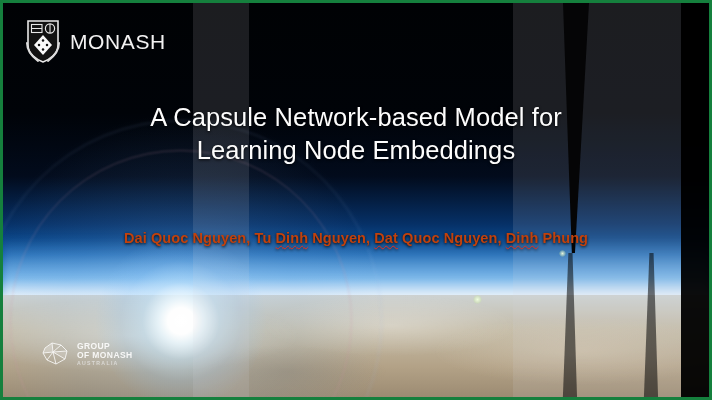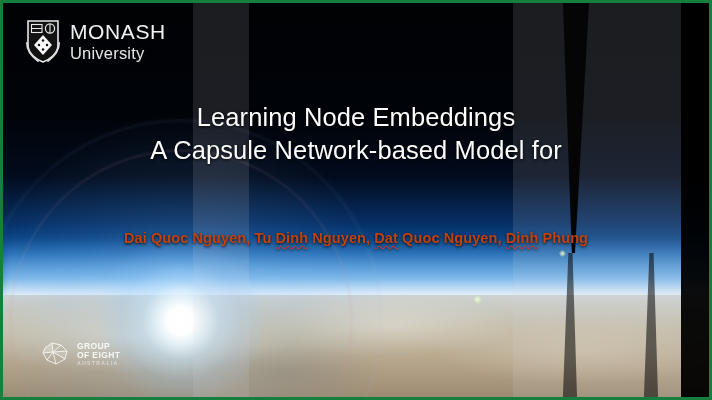--- a/index.html
+++ b/index.html
@@ -121,27 +121,26 @@
         <circle cx="18" cy="21.5" r="1.25" fill="#121212"></circle>
         <circle cx="14" cy="26" r="1.25" fill="#121212"></circle>
         <circle cx="22" cy="26" r="1.25" fill="#121212"></circle>
         <circle cx="18" cy="30.5" r="1.25" fill="#121212"></circle>
         <path d="M2 24 C2 33 9 39 13 42" fill="none" stroke="#dcdcdc" stroke-width="2" stroke-linecap="round"></path>
         <path d="M34 24 C34 33 27 39 23 42" fill="none" stroke="#dcdcdc" stroke-width="2" stroke-linecap="round"></path>
       </svg>
     </span>
     <span class="mwords">
       <span class="mtop">MONASH</span>
-      <span class="mbot">University</span>
     </span>
   </div>
 
   <div class="title">
+    <div>A Capsule Network-based Model for</div>
     <div>Learning Node Embeddings</div>
-    <div>A Capsule Network-based Model for</div>
   </div>
 
   <div class="authors">
     <span id="authors-target"><span>Dai Quoc Nguyen, Tu </span><span class="sp">Dinh</span><span> Nguyen, </span><span class="sp">Dat</span><span> Quoc Nguyen, </span><span class="sp">Dinh</span><span> Phung</span></span>
   </div>
 
   <div class="go8">
     <span class="go8map">
       <svg viewBox="0 0 30 26" width="30" height="26" aria-hidden="true">
         <g fill="none" stroke="#ffffff" stroke-width="0.9" stroke-linejoin="round">
@@ -152,18 +151,18 @@
           <path d="M12 11 L24 18"></path>
           <path d="M12 11 L15 23"></path>
           <path d="M12 11 L6 19"></path>
         </g>
         <path d="M11 2 L12 11 L2 12 L4 7 Z" fill="#ffffff" opacity=".30"></path>
         <path d="M12 11 L26 10 L24 18 Z" fill="#ffffff" opacity=".18"></path>
       </svg>
     </span>
     <span class="go8words">
       <span class="g1">GROUP</span>
-      <span class="g2">OF EIGHT</span>
+      <span class="g2">OF MONASH</span>
       <span class="g3">AUSTRALIA</span>
     </span>
   </div>
 
 </div>
 
 </body></html>

